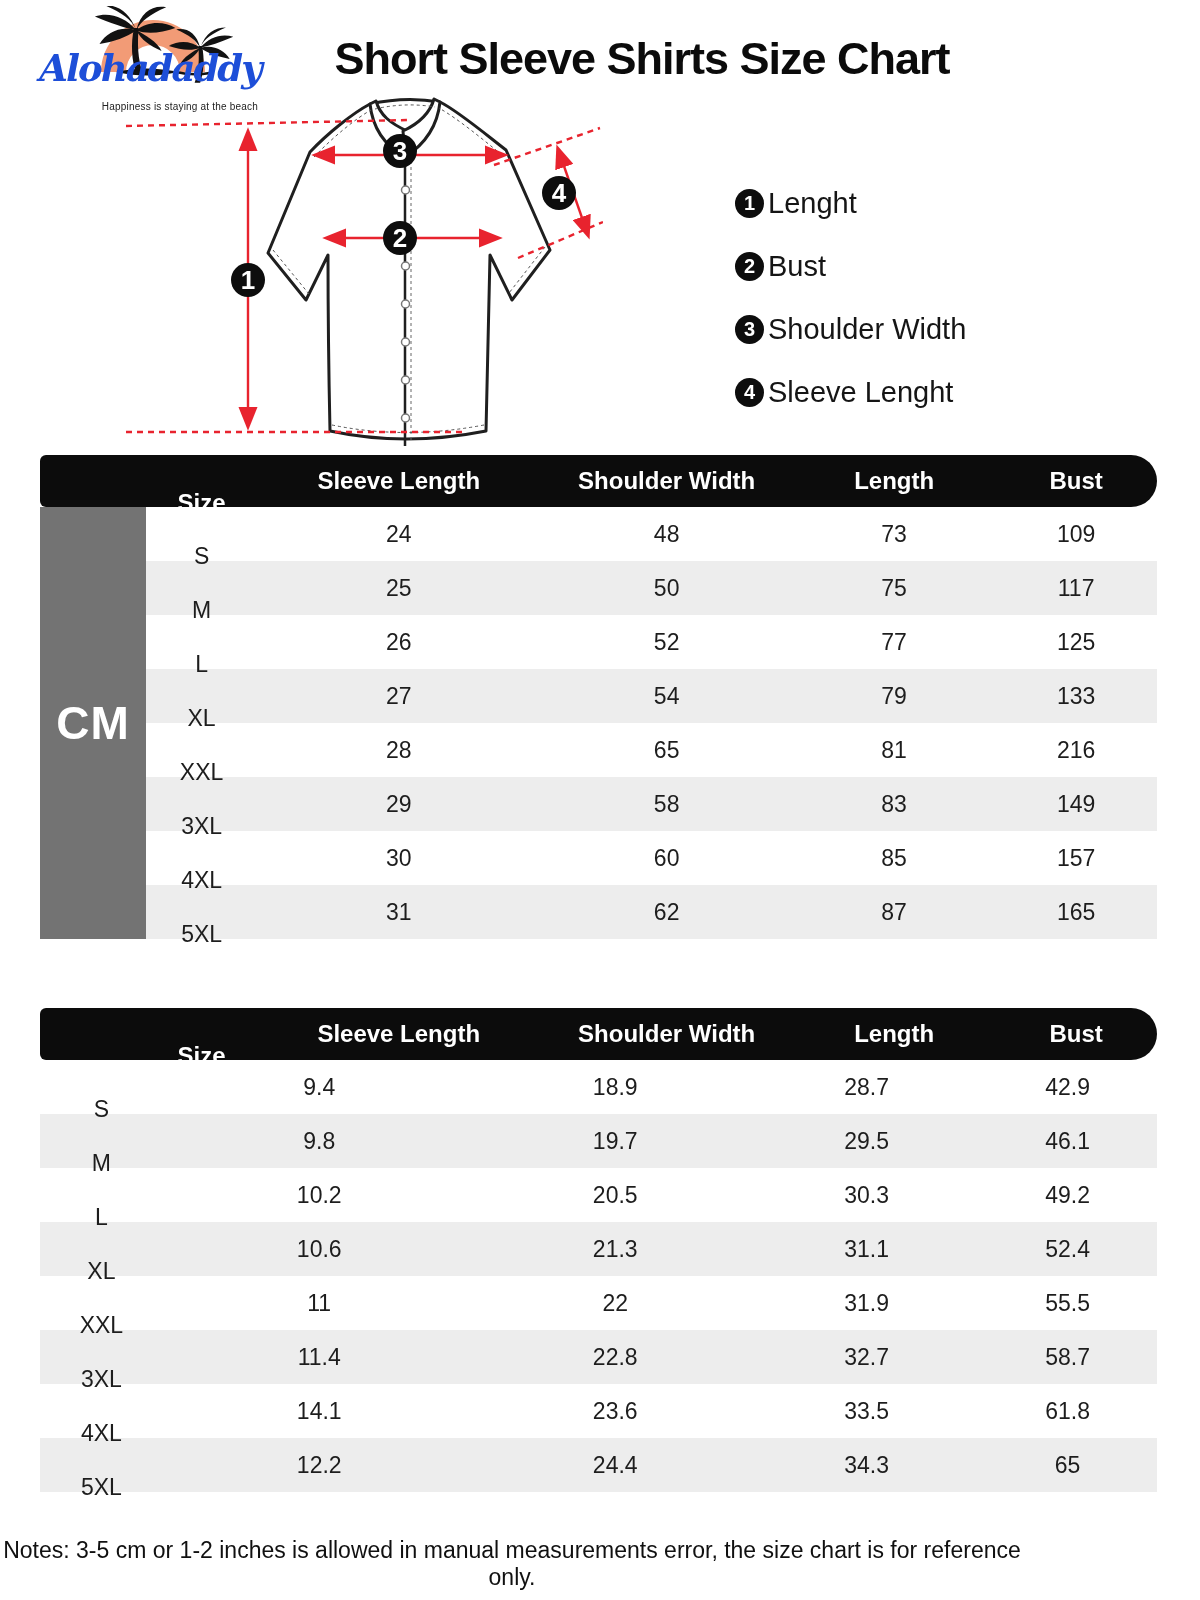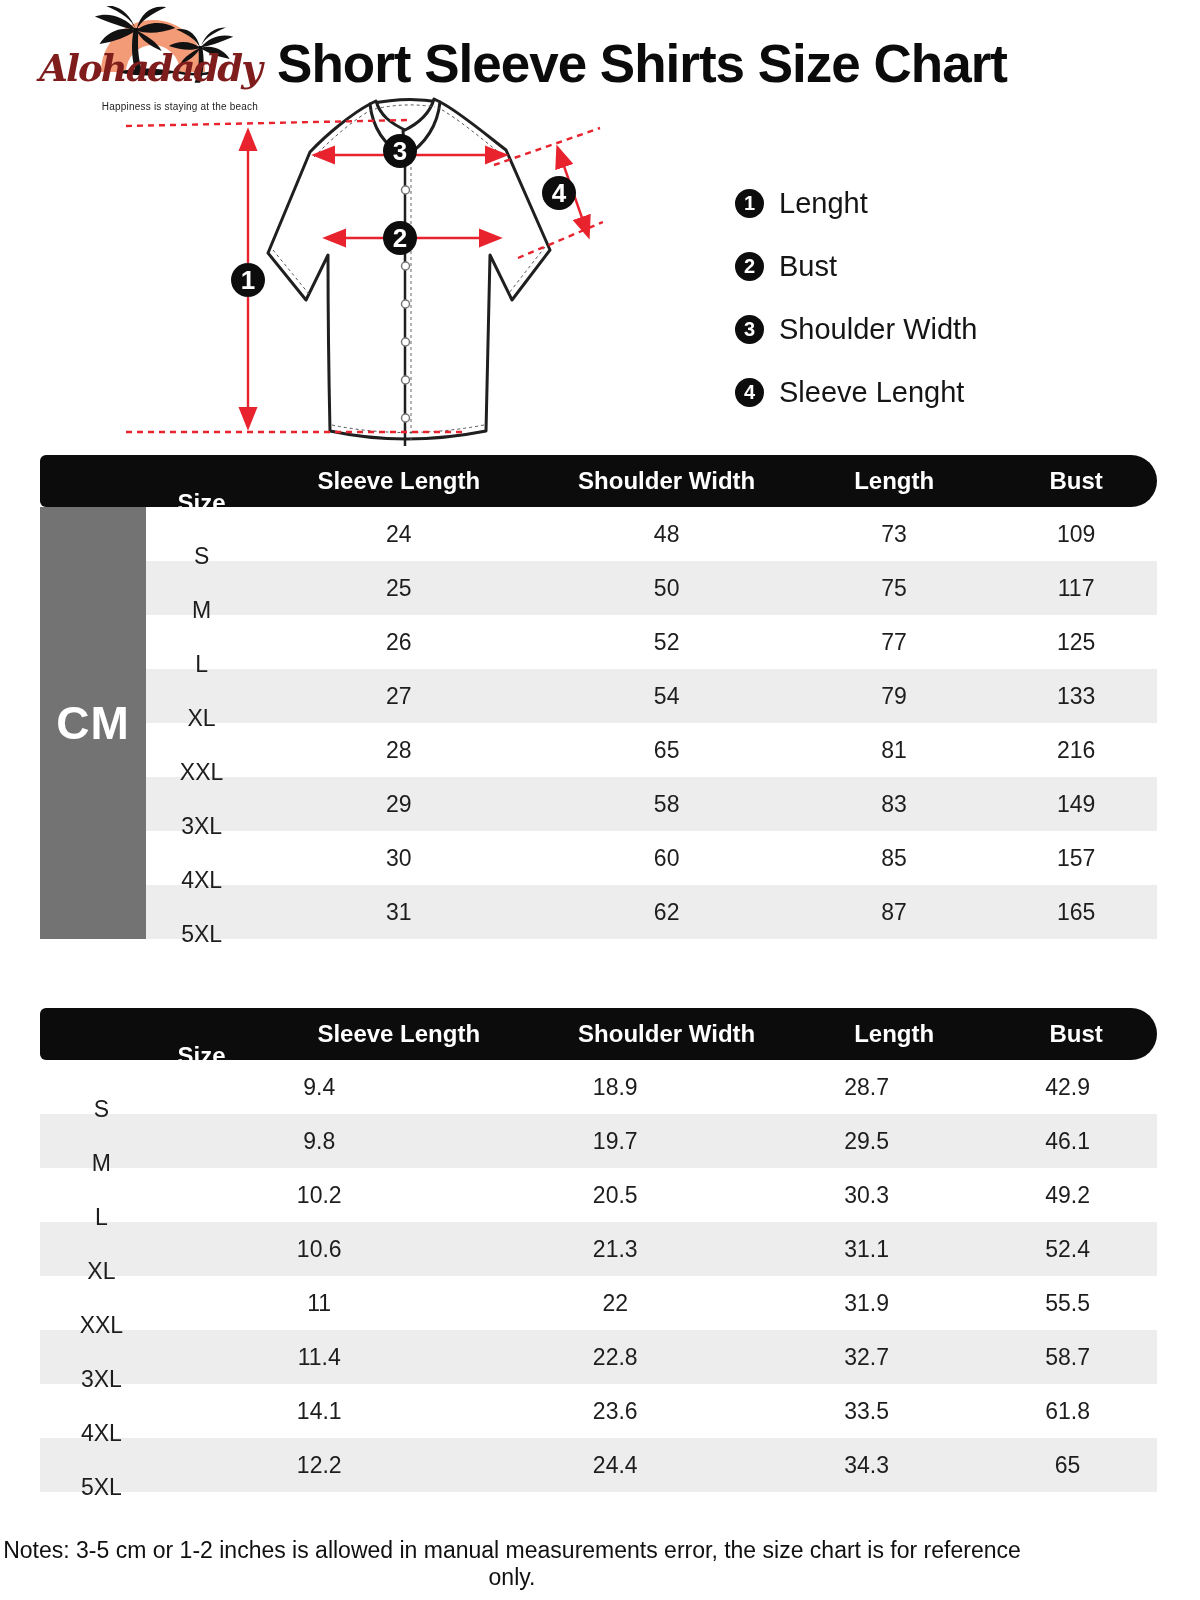--- a/index.html
+++ b/index.html
@@ -7,45 +7,45 @@
     width:1200px;height:1600px;position:relative;background:#ffffff;
     font-family:"Liberation Sans", sans-serif;color:#111;overflow:hidden;
   }
 
   
   .logo{position:absolute;left:28px;top:6px;width:244px;height:112px;}
   .logo svg{position:absolute;left:0;top:0;}
   .brand-name{
     position:absolute;left:0px;top:40px;width:244px;text-align:center;
     font-family:"DejaVu Serif", serif;font-style:italic;font-weight:bold;
-    font-size:37px;letter-spacing:-2px;color:#7f1d1d;white-space:nowrap;
+    font-size:37px;letter-spacing:-2px;color:#1d4ed8;white-space:nowrap;
   }
   .brand-tagline{
     position:absolute;right:14px;top:95px;font-size:10px;color:#222;
     letter-spacing:.2px;white-space:nowrap;
   }
 
   
   .page-title{
     position:absolute;top:33px;left:642px;transform:translateX(-50%);
-    font-size:53px;font-weight:bold;letter-spacing:-1px;white-space:nowrap;color:#0b0b0b;
+    font-size:45px;font-weight:bold;letter-spacing:-1px;white-space:nowrap;color:#0b0b0b;
   }
 
   
   .diagram{position:absolute;left:118px;top:95px;width:485px;height:365px;}
 
   
   .legend{position:absolute;left:735px;top:188px;}
   .legend-item{display:flex;align-items:center;height:30px;margin-bottom:33px;}
   .legend-badge{
     width:29px;height:29px;border-radius:50%;background:#0d0d0d;color:#fff;
     display:flex;align-items:center;justify-content:center;
     font-size:20px;font-weight:bold;flex:0 0 29px;
   }
-  .legend-label{margin-left:15px;font-size:29px;color:#151515;white-space:nowrap;}
+  .legend-label{margin-left:4px;font-size:29px;color:#151515;white-space:nowrap;}
 
   
   .size-table{position:absolute;left:40px;width:1117px;}
   .size-table.cm{top:455px;}
   .size-table.inch{top:1008px;}
   .table-header{
     height:52px;background:#0c0c0c;border-radius:6px 26px 26px 6px;
     display:flex;align-items:center;padding-left:106px;box-sizing:border-box;
   }
   .hcell{color:#ffffff;font-weight:bold;font-size:24px;text-align:center;}

